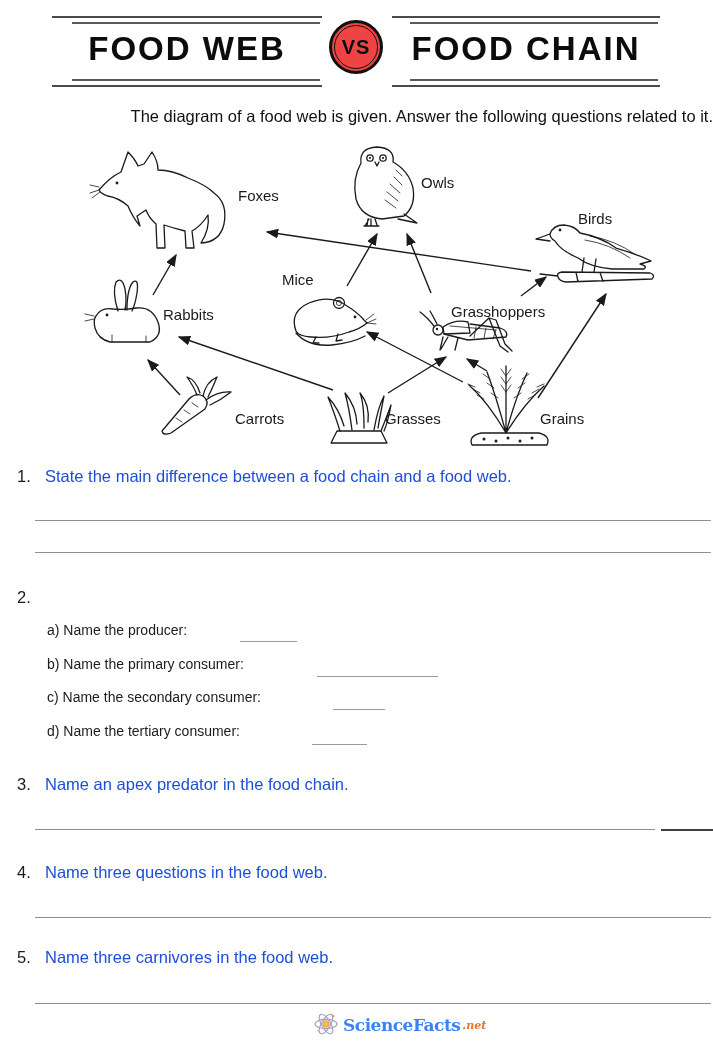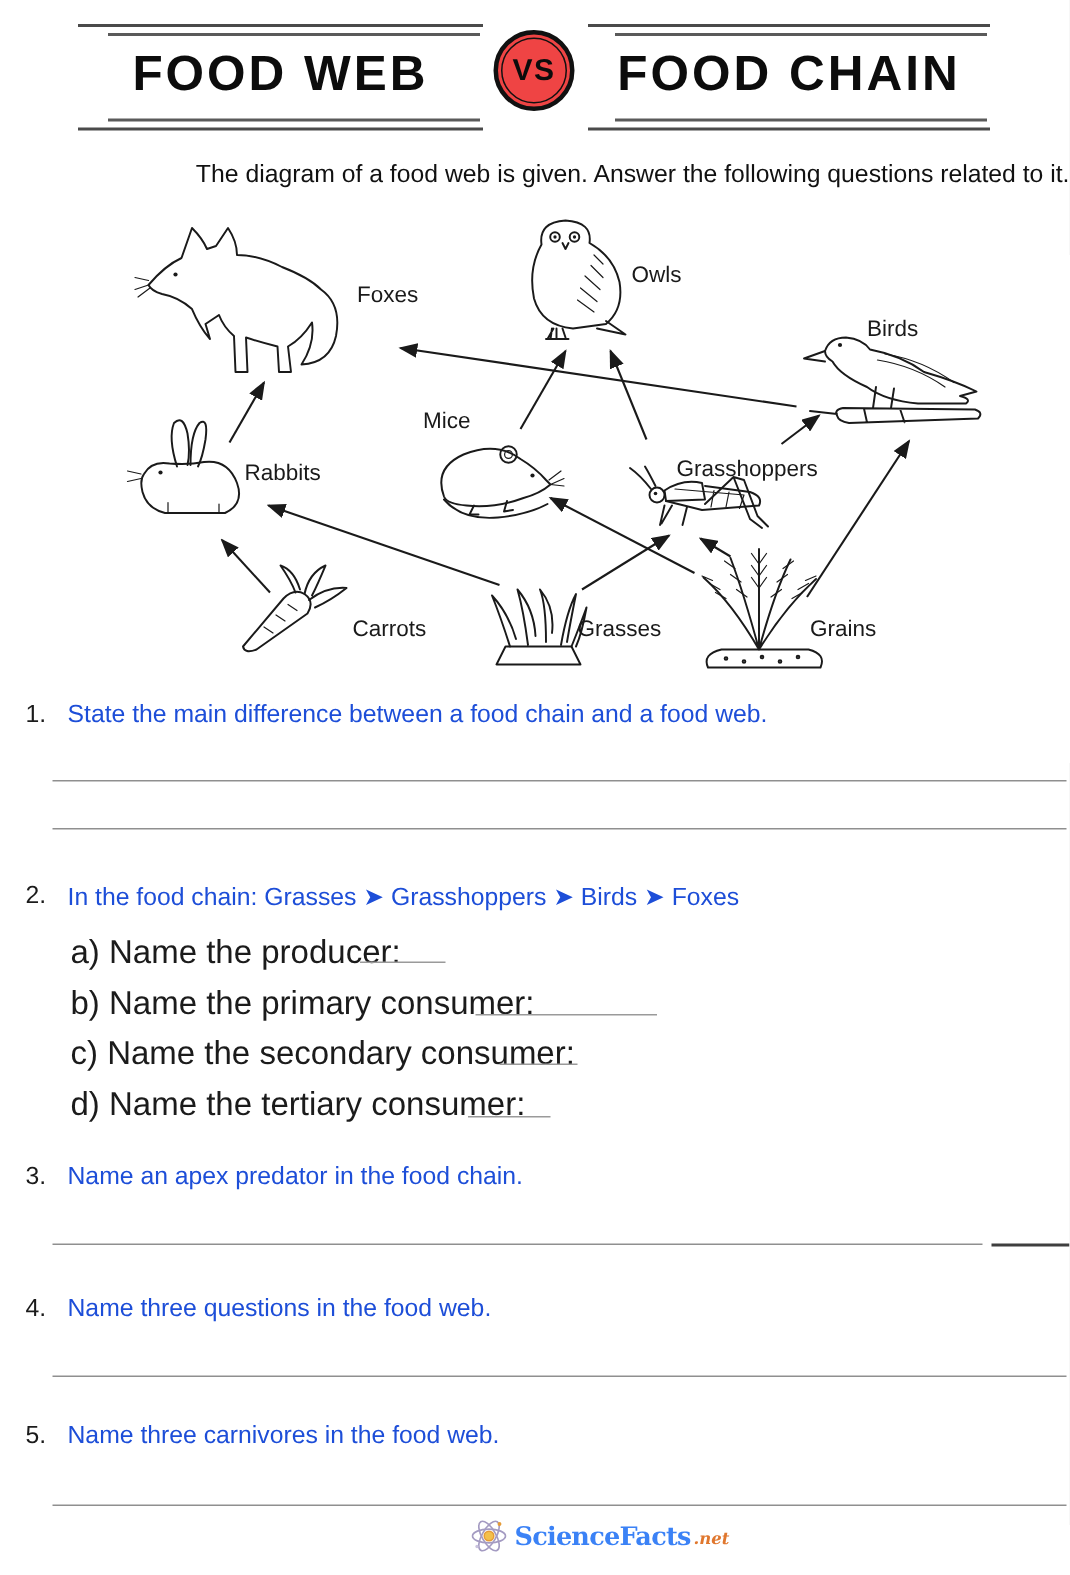--- a/index.html
+++ b/index.html
@@ -17,21 +17,21 @@
   .intro{position:absolute;left:0;top:107px;width:713px;text-align:right;font-size:16.5px;color:#111;}
   .diagram{position:absolute;left:0;top:130px;}
   .diagram path,.diagram circle.o,.diagram ellipse{fill:none;stroke:#1a1a1a;stroke-width:1.3;
             stroke-linecap:round;stroke-linejoin:round;}
   .diagram .fine{stroke-width:0.8;}
   .diagram .fill{fill:#1a1a1a;stroke:none;}
   .diagram line{stroke:#1a1a1a;stroke-width:1.4;marker-end:url(#ah);}
   .dlabel{font-family:"Liberation Sans",sans-serif;font-size:15px;fill:#1a1a1a;}
   .qnum{position:absolute;left:17px;font-size:16.5px;color:#1b1b1b;}
   .qtext{position:absolute;left:45px;font-size:16.5px;color:#1d4ed8;white-space:nowrap;}
-  .subq{position:absolute;left:47px;font-size:22px;color:#1b1b1b;white-space:nowrap;}
+  .subq{position:absolute;left:47px;font-size:14px;color:#1b1b1b;white-space:nowrap;}
   .aline{position:absolute;height:0;border-top:1.5px solid #8f8f8f;}
   .aline.dark{border-top:2px solid #3f3f3f;}
   .blank{position:absolute;height:0;border-top:1.5px solid #9a9a9a;}
   .logo{position:absolute;left:313px;top:1010px;display:flex;align-items:flex-end;}
   .brand{font-family:"DejaVu Serif",serif;font-weight:bold;
          font-size:17px;color:#3b82f6;line-height:26px;margin-left:4px;letter-spacing:-0.5px;}
   .tld{font-family:"DejaVu Serif",serif;font-style:italic;font-weight:bold;
        font-size:11px;color:#e0772e;margin-left:2px;line-height:24px;}
 </style>
 </head>
@@ -163,21 +163,20 @@
     <text class="dlabel" x="385" y="294">Grasses</text>
     <text class="dlabel" x="540" y="294">Grains</text>
   </svg>
 
   <div class="qnum" style="top:467px;">1.</div>
   <div class="qtext" style="top:467px;">State the main difference between a food chain and a food web.</div>
   <div class="aline" style="left:35px;top:520px;width:676px;"></div>
   <div class="aline" style="left:35px;top:552px;width:676px;"></div>
 
   <div class="qnum" style="top:588px;">2.</div>
-  <div class="qtext" style="top:588px;">In the food chain: Grasses ➤ Grasshoppers ➤ Birds ➤ Foxes</div>
   <div class="subq" style="top:622px;">a) Name the producer:</div>
   <div class="blank" style="left:240px;top:641px;width:57px;"></div>
   <div class="subq" style="top:655.5px;">b) Name the primary consumer:</div>
   <div class="blank" style="left:317px;top:676px;width:121px;"></div>
   <div class="subq" style="top:689px;">c) Name the secondary consumer:</div>
   <div class="blank" style="left:333px;top:709px;width:52px;"></div>
   <div class="subq" style="top:723px;">d) Name the tertiary consumer:</div>
   <div class="blank" style="left:312px;top:744px;width:55px;"></div>
 
   <div class="qnum" style="top:775px;">3.</div>

